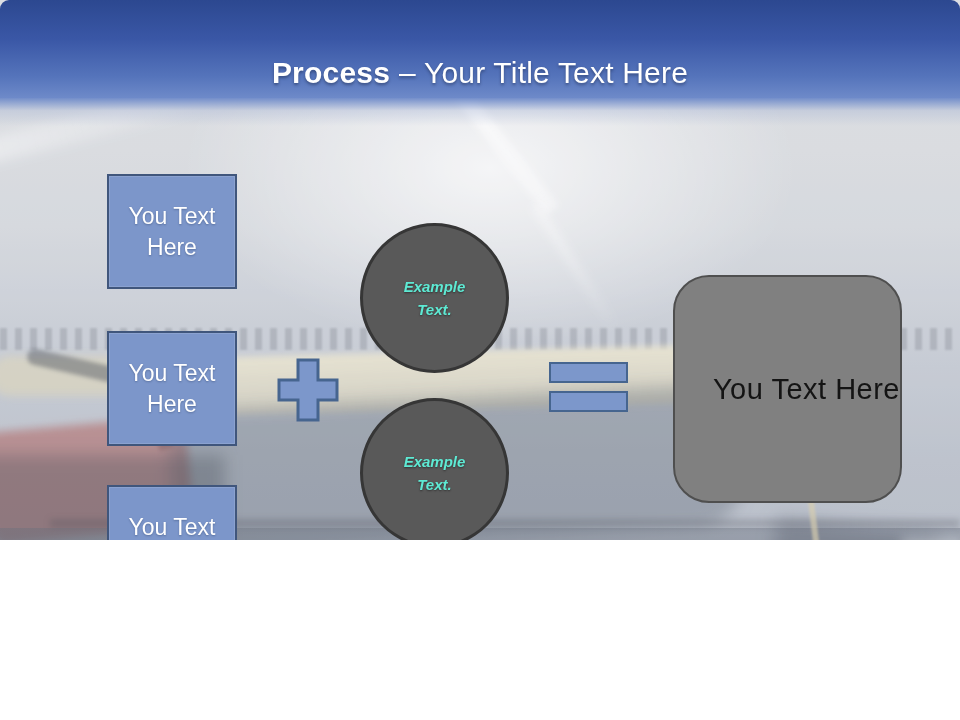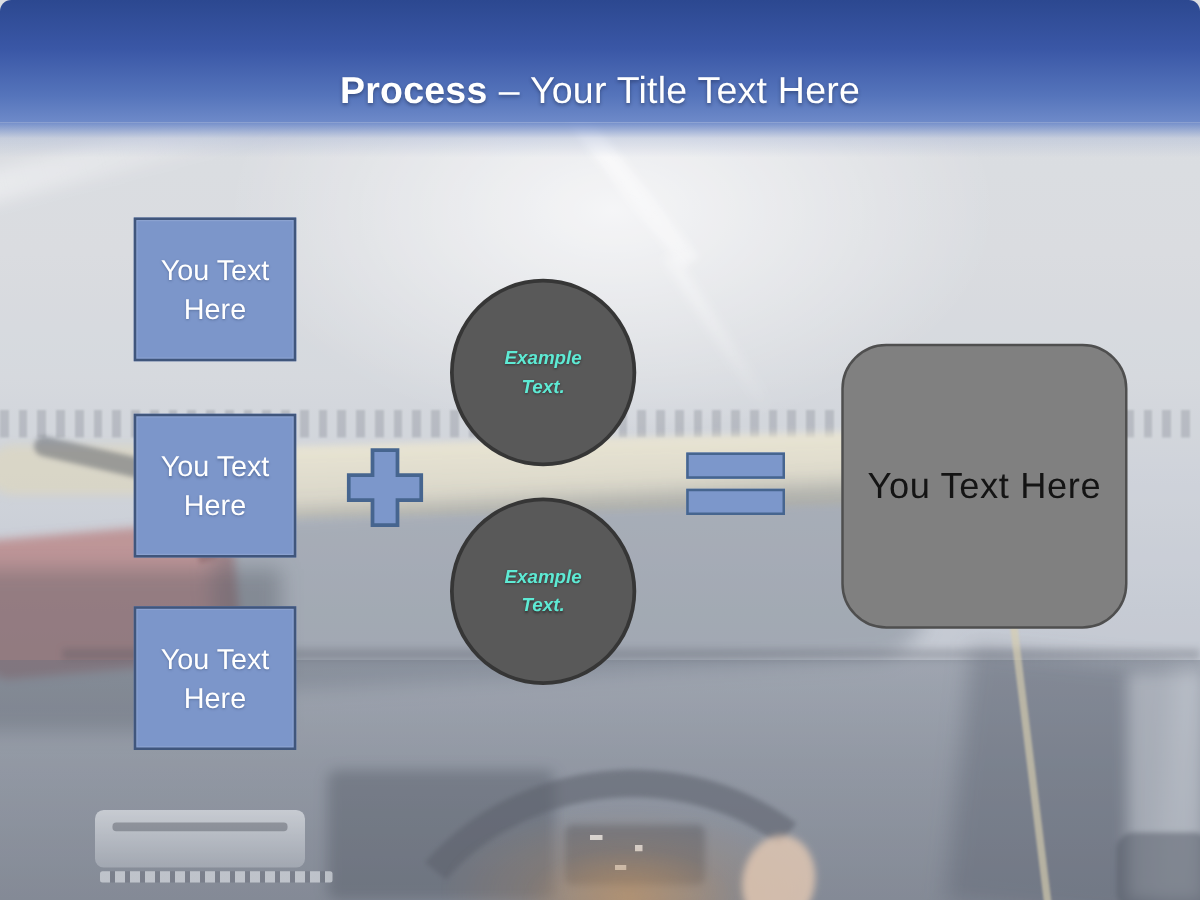--- a/index.html
+++ b/index.html
@@ -1,17 +1,17 @@
 <!DOCTYPE html>
 <html><head>
 <meta charset="utf-8">
 <style>
   html,body{margin:0;padding:0;background:#fff;}
   .slide{
-    position:relative;width:960px;height:720px;overflow:hidden;
+    position:relative;width:960px;height:540px;overflow:hidden;
     background:#fff;font-family:"Liberation Sans",sans-serif;
     -webkit-user-select:none;user-select:none;
   }
 
   
   .bg{position:absolute;inset:0;z-index:1;}
   .bg div{position:absolute;}
   .bg-base{inset:0;background:linear-gradient(180deg,#dadde1 0%,#d7dade 28%,#d2d6db 42%,#c9ced6 54%,#bfc5cf 68%,#b4bbc6 85%,#b0b7c3 100%);}
   .bg-haze{left:180px;top:90px;width:620px;height:260px;background:radial-gradient(ellipse at 50% 30%,rgba(255,255,255,.85) 0%,rgba(255,255,255,0) 70%);}
   .bg-ray1{left:-60px;top:110px;width:320px;height:26px;background:linear-gradient(90deg,rgba(255,255,255,.55),rgba(255,255,255,0));transform:rotate(-14deg);filter:blur(6px);}
@@ -54,21 +54,21 @@
   }
   .title-fade{
     position:absolute;left:0;top:98px;width:960px;height:28px;z-index:19;
     background:linear-gradient(180deg,rgba(110,138,201,.95) 0%,rgba(160,175,210,.35) 45%,rgba(214,217,222,0) 100%);
   }
   .slide-title{color:#fff;font-size:30px;line-height:36px;text-shadow:0 2px 3px rgba(20,30,60,.45);letter-spacing:.2px;white-space:nowrap;}
   .slide-title .t-bold{font-weight:bold;}
   .slide-title .t-rest{font-weight:normal;margin-left:9px;}
 
   
-  .shape{position:absolute;z-index:10;box-sizing:border-box;display:flex;align-items:center;justify-content:center;text-align:center;}
+  .shape{position:absolute;z-index:10;box-sizing:border-box;display:flex;align-items:center;justify-content:flex-end;text-align:center;}
   .input-box{
     width:130px;height:115px;left:107px;
     background:#7c96ca;border:2px solid #40567c;
     color:#fff;font-size:23px;line-height:31px;padding:0 10px;
     text-shadow:0 1px 2px rgba(30,45,80,.35);
     box-shadow:inset 0 0 0 1px rgba(255,255,255,.12);
   }
   .box-1{top:174px;}
   .box-2{top:331px;}
   .box-3{top:485px;}

